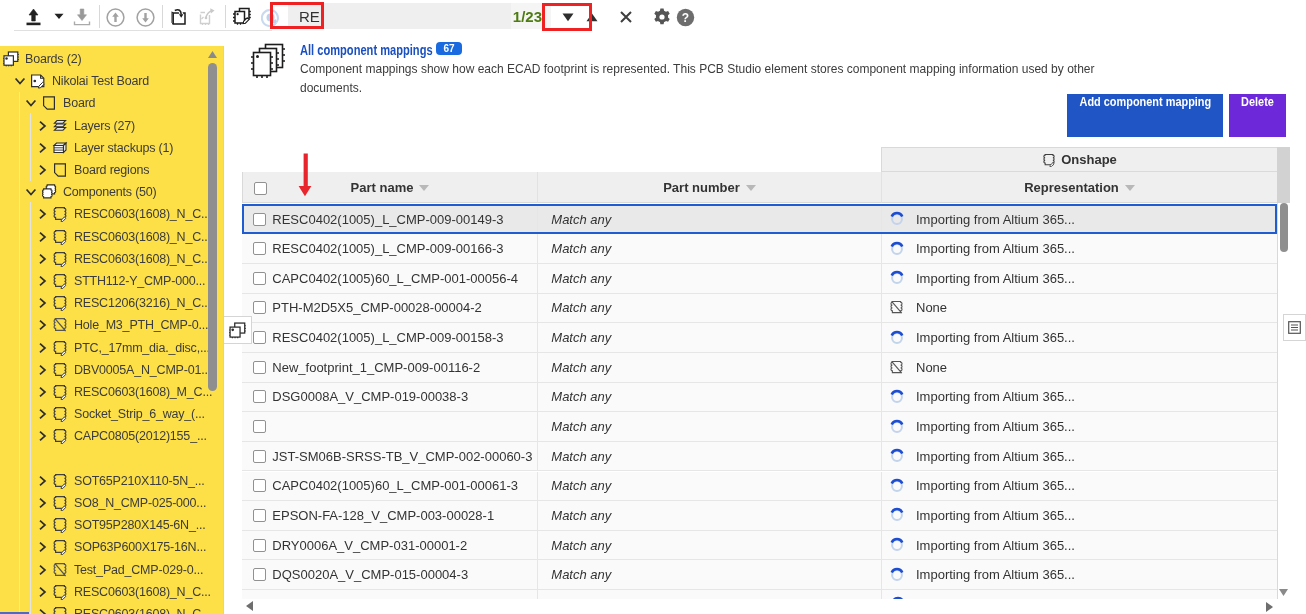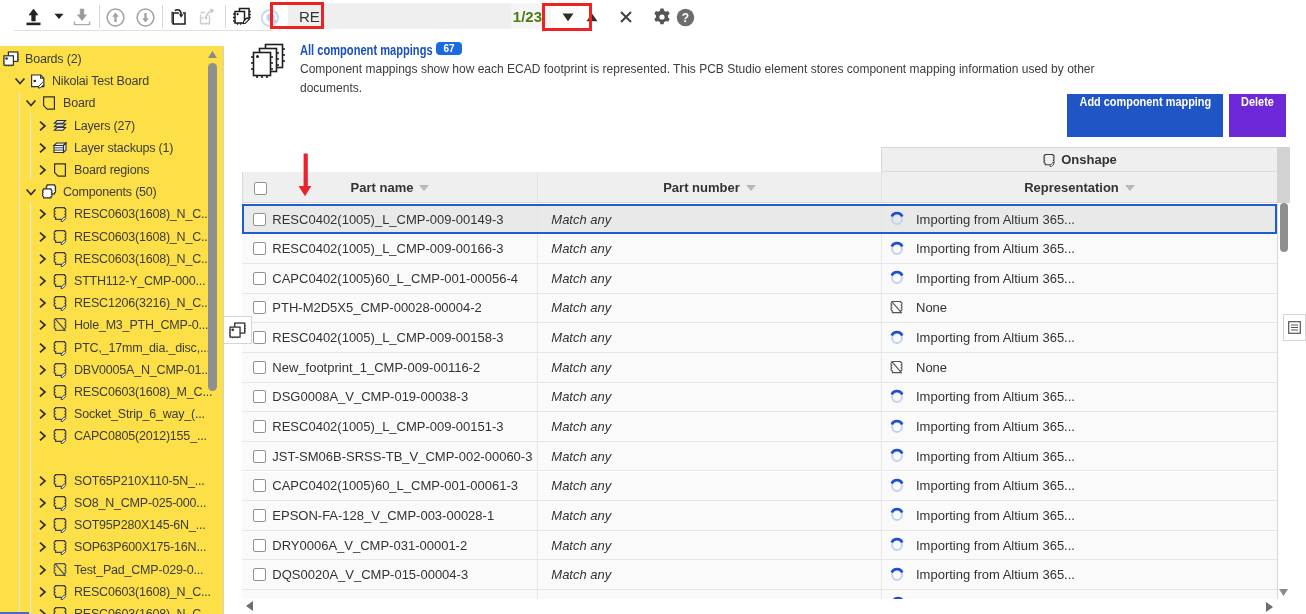--- a/index.html
+++ b/index.html
@@ -561,21 +561,20 @@
   <div class="cell" style="left:309.3px;width:300px;font-style:italic">Match any</div>
   <div class="vline" style="left:639px"></div>
   <div class="cell" style="left:648px;width:300px"><svg width="14" height="14" style="margin-right:12px;margin-top:-2px">
               <use href="#ic-spin"></use>
             </svg>Importing from Altium 365...</div>
 </div>
 <div class="row" style="top:266.2px">
   <div class="cell" style="left:10.5px;width:20px">
             <span class="cb"></span>
           </div>
-  <div class="cell" style="left:30.3px;width:272px;white-space:nowrap">RESC0402(1005)_L_CMP-009-00151-3</div>
   <div class="vline" style="left:295px"></div>
   <div class="cell" style="left:309.3px;width:300px;font-style:italic">Match any</div>
   <div class="vline" style="left:639px"></div>
   <div class="cell" style="left:648px;width:300px"><svg width="14" height="14" style="margin-right:12px;margin-top:-2px">
               <use href="#ic-spin"></use>
             </svg>Importing from Altium 365...</div>
 </div>
 <div class="row" style="top:295.84999999999997px">
   <div class="cell" style="left:10.5px;width:20px">
             <span class="cb"></span>

